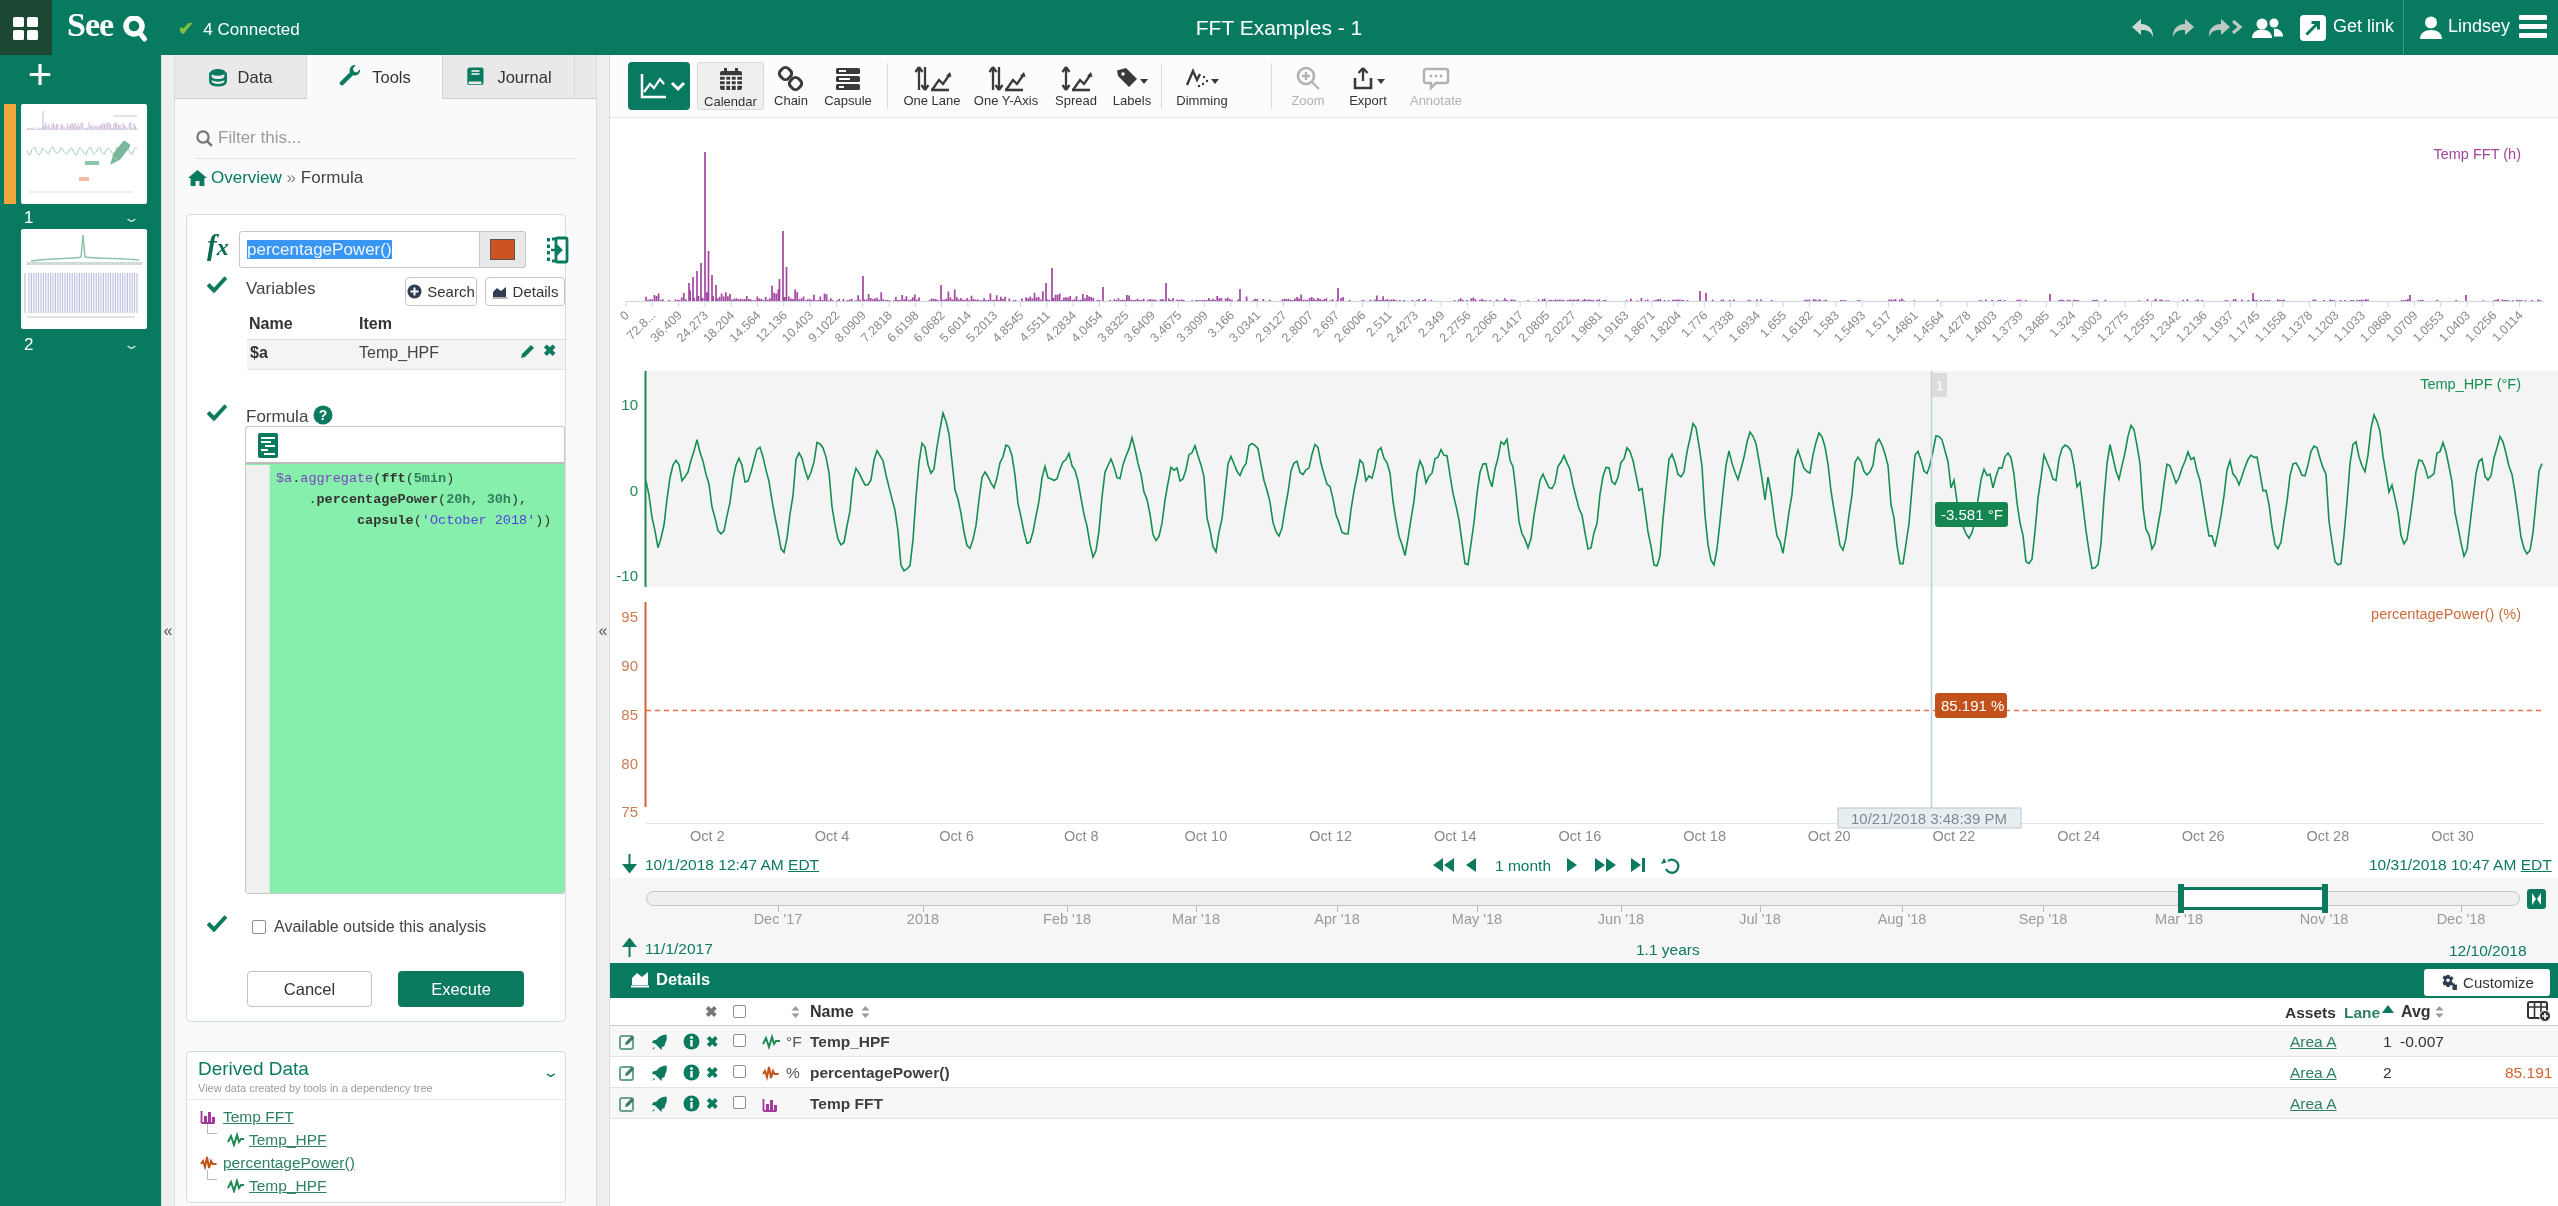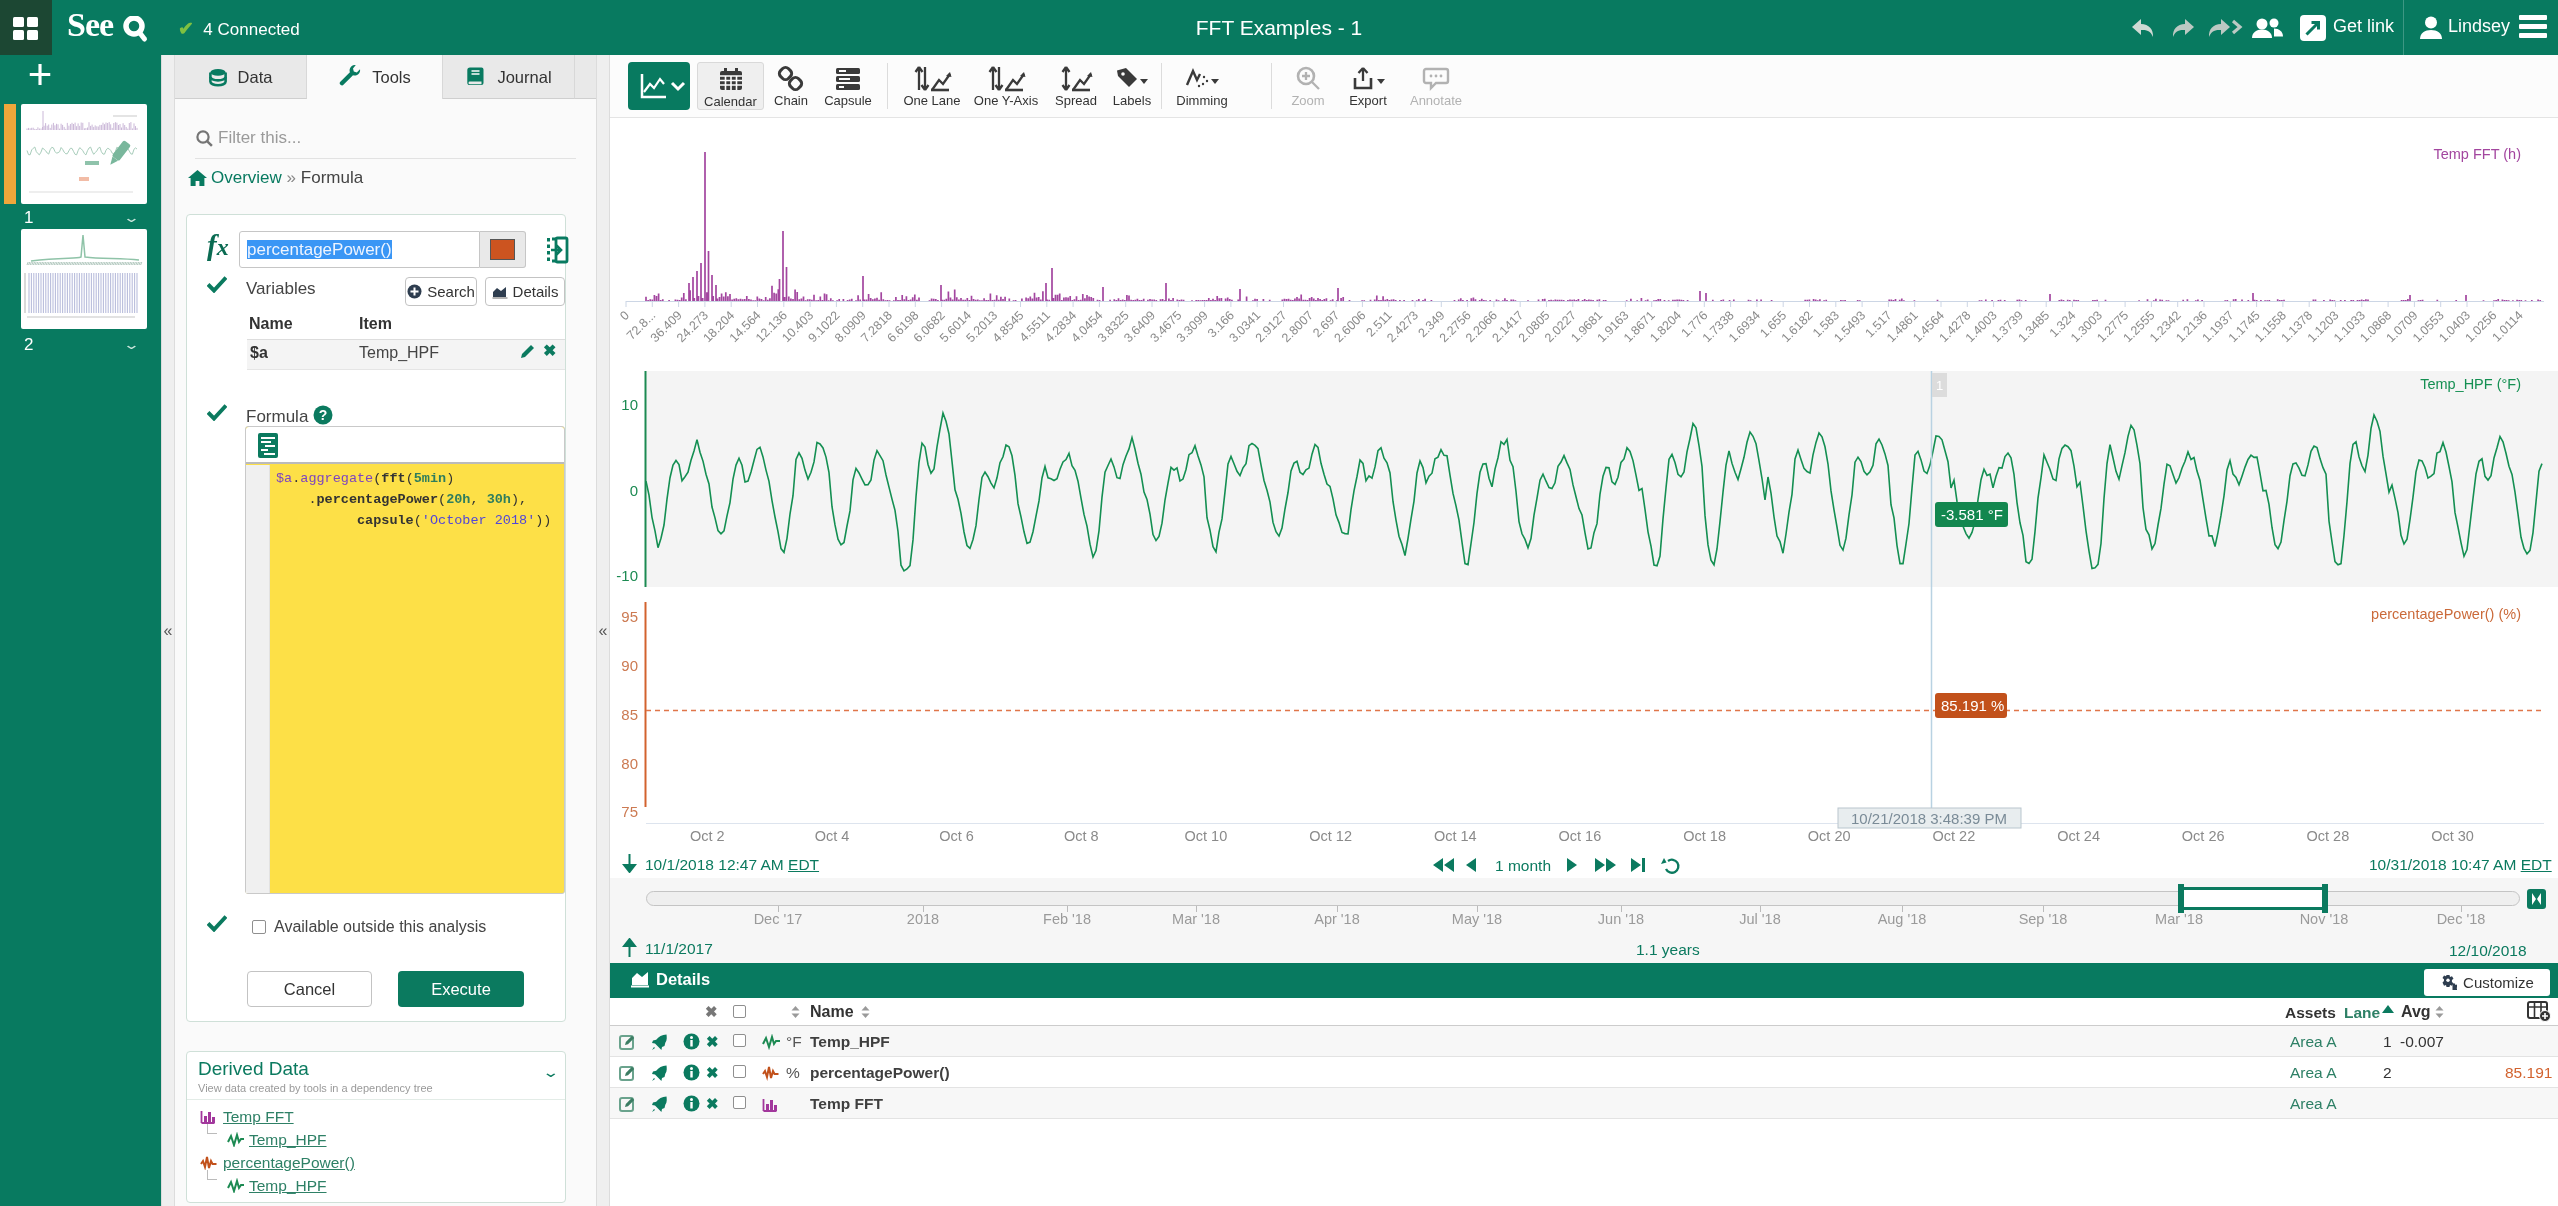--- a/index.html
+++ b/index.html
@@ -19,21 +19,21 @@
 .tab.active{background:#fafafa;border-bottom:none}
 #filtersep{left:20px;top:103px;width:381px;border-top:1px solid #e2e2e2;position:absolute}
 .card{left:11px;background:#fff;border:1px solid #cfe0d8;border-radius:4px;position:absolute}
 .grn{color:#087a60}
 .btn{position:absolute;background:#fff;border:1px solid #c3c3c3;border-radius:4px;color:#333;text-align:center}
 .chk{position:absolute;color:#0b7a5f}
 #nameinput{left:52px;top:16px;width:241px;height:37px;background:#fff;border:1px solid #c6c6c6;border-radius:3px 0 0 3px;font-size:17px;line-height:35px;padding-left:7px;position:absolute}
 #nameinput span{background:#3a96f5;color:#eef4ff}
 #swatchbox{left:293px;top:16px;width:46px;height:37px;background:#e9e9e9;border:1px solid #c6c6c6;border-left:none;border-radius:0 3px 3px 0;position:absolute}
 #swatch{left:10px;top:7px;width:25px;height:21px;background:#cc5420;border:1px solid #555;position:absolute}
-#codebox{left:58px;top:211px;width:320px;height:468px;background:#fde047;border:1px solid #c9c9c9;border-radius:3px;position:absolute}
+#codebox{left:58px;top:211px;width:320px;height:468px;background:#86efac;border:1px solid #c9c9c9;border-radius:3px;position:absolute}
 #gutter{left:0;top:38px;width:24px;height:428px;background:#f0f0f0;border-right:1px solid #e2e2e2;position:absolute}
 #code{left:30px;top:41px;font-family:"Liberation Mono",monospace;font-size:13.5px;line-height:21px;white-space:pre;color:#333;position:absolute}
 .kw{color:#7c43c0}.fn{color:#333;font-weight:700}.num{color:#2f7d5d;font-weight:700}.str{color:#5146d8}
 .treelink{color:#2e8066;text-decoration:underline;font-size:15.5px}
 #chartarea{left:610px;top:55px;width:1948px;height:1151px;background:#fff}
 #ctoolbar{left:0;top:0;width:1948px;height:63px;background:#fcfcfc;border-bottom:1px solid #e4e4e4;position:absolute}
 .tbtn{position:absolute;top:7px;height:48px;text-align:center;color:#333;font-size:13px}
 .tbtn .lab{position:absolute;left:0;right:0;top:31px;white-space:nowrap}
 .tbtn.dis{color:#b2b2b2}
 .tsep{position:absolute;top:8px;width:1px;height:46px;background:#dcdcdc}
@@ -41,21 +41,21 @@
 .navgrn{color:#0b7a5f;font-size:15.5px;white-space:nowrap}
 #scrubstrip{left:610px;top:878px;width:1948px;height:85px;background:#f6f6f6}
 #scrubbar{left:36px;top:13px;width:1874px;height:15px;background:#efefef;border:1px solid #c4c4c4;border-radius:8px;position:absolute}
 #scrubsel{left:1569px;top:9px;width:148px;height:23px;background:#fff;border:3px solid #0b7a5f;position:absolute}
 .shandle{position:absolute;top:-6px;width:6px;height:29px;background:#0b7a5f}
 .mlab{top:33px;color:#9a9a9a;font-size:14.5px;position:absolute;transform:translateX(-50%)}
 .mtick{position:absolute;top:28px;width:1px;height:6px;background:#bbb}
 #dheader{left:610px;top:963px;width:1948px;height:35px;background:#087a60;color:#fff}
 .drow{position:absolute;left:0;width:1948px;height:31px;border-bottom:1px solid #e3e3e3}
 .dcell{position:absolute;top:0;height:31px;line-height:31px;font-size:15.5px;color:#333}
-.arealink{color:#2e8066;}
+.arealink{color:#2e8066;text-decoration:underline}
 .cbox{width:13px;height:13px;border:1.5px solid #8f8f8f;border-radius:2px;background:#fff;position:absolute}
 svg{display:block}
 svg text{font-family:"Liberation Sans",sans-serif}
 </style></head><body>
 <div id="topbar" class="abs"></div>
 <div id="appsq" class="abs">
     <svg width="52" height="55" viewBox="0 0 52 55">
       <g fill="#fff">
         <rect x="13" y="17" width="11" height="10" rx="1.5"></rect>
         <rect x="27" y="17" width="11" height="10" rx="1.5"></rect>

